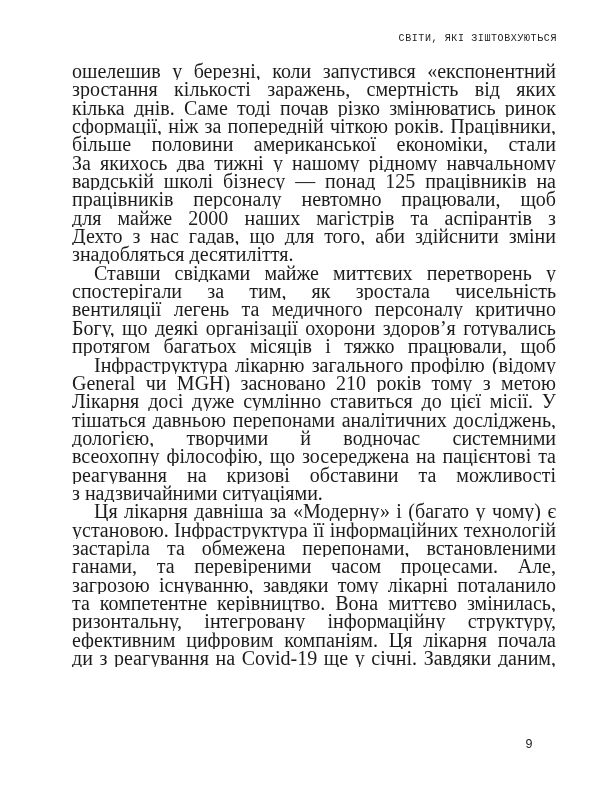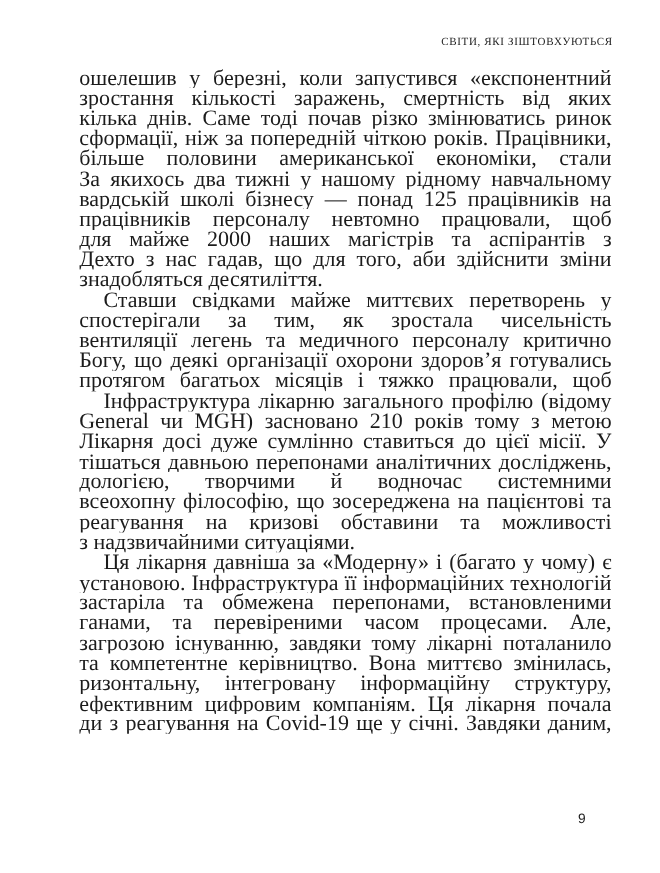--- a/index.html
+++ b/index.html
@@ -9,21 +9,21 @@
     width: 600px;
     height: 794px;
     background: #ffffff;
     overflow: hidden;
     font-family: "Liberation Serif", "DejaVu Serif", serif;
   }
   .running-head {
     position: absolute;
     top: 33px;
     right: 43px;
-    font-family: Liberation Serif, serif;
+    font-family: Liberation Mono, monospace;
     font-size: 10px;
     font-weight: 400;
     letter-spacing: 0.6px;
     color: #1b1b1b;
     white-space: nowrap;
   }
   .body-text {
     position: absolute;
     top: 62px;
     left: 72px;

